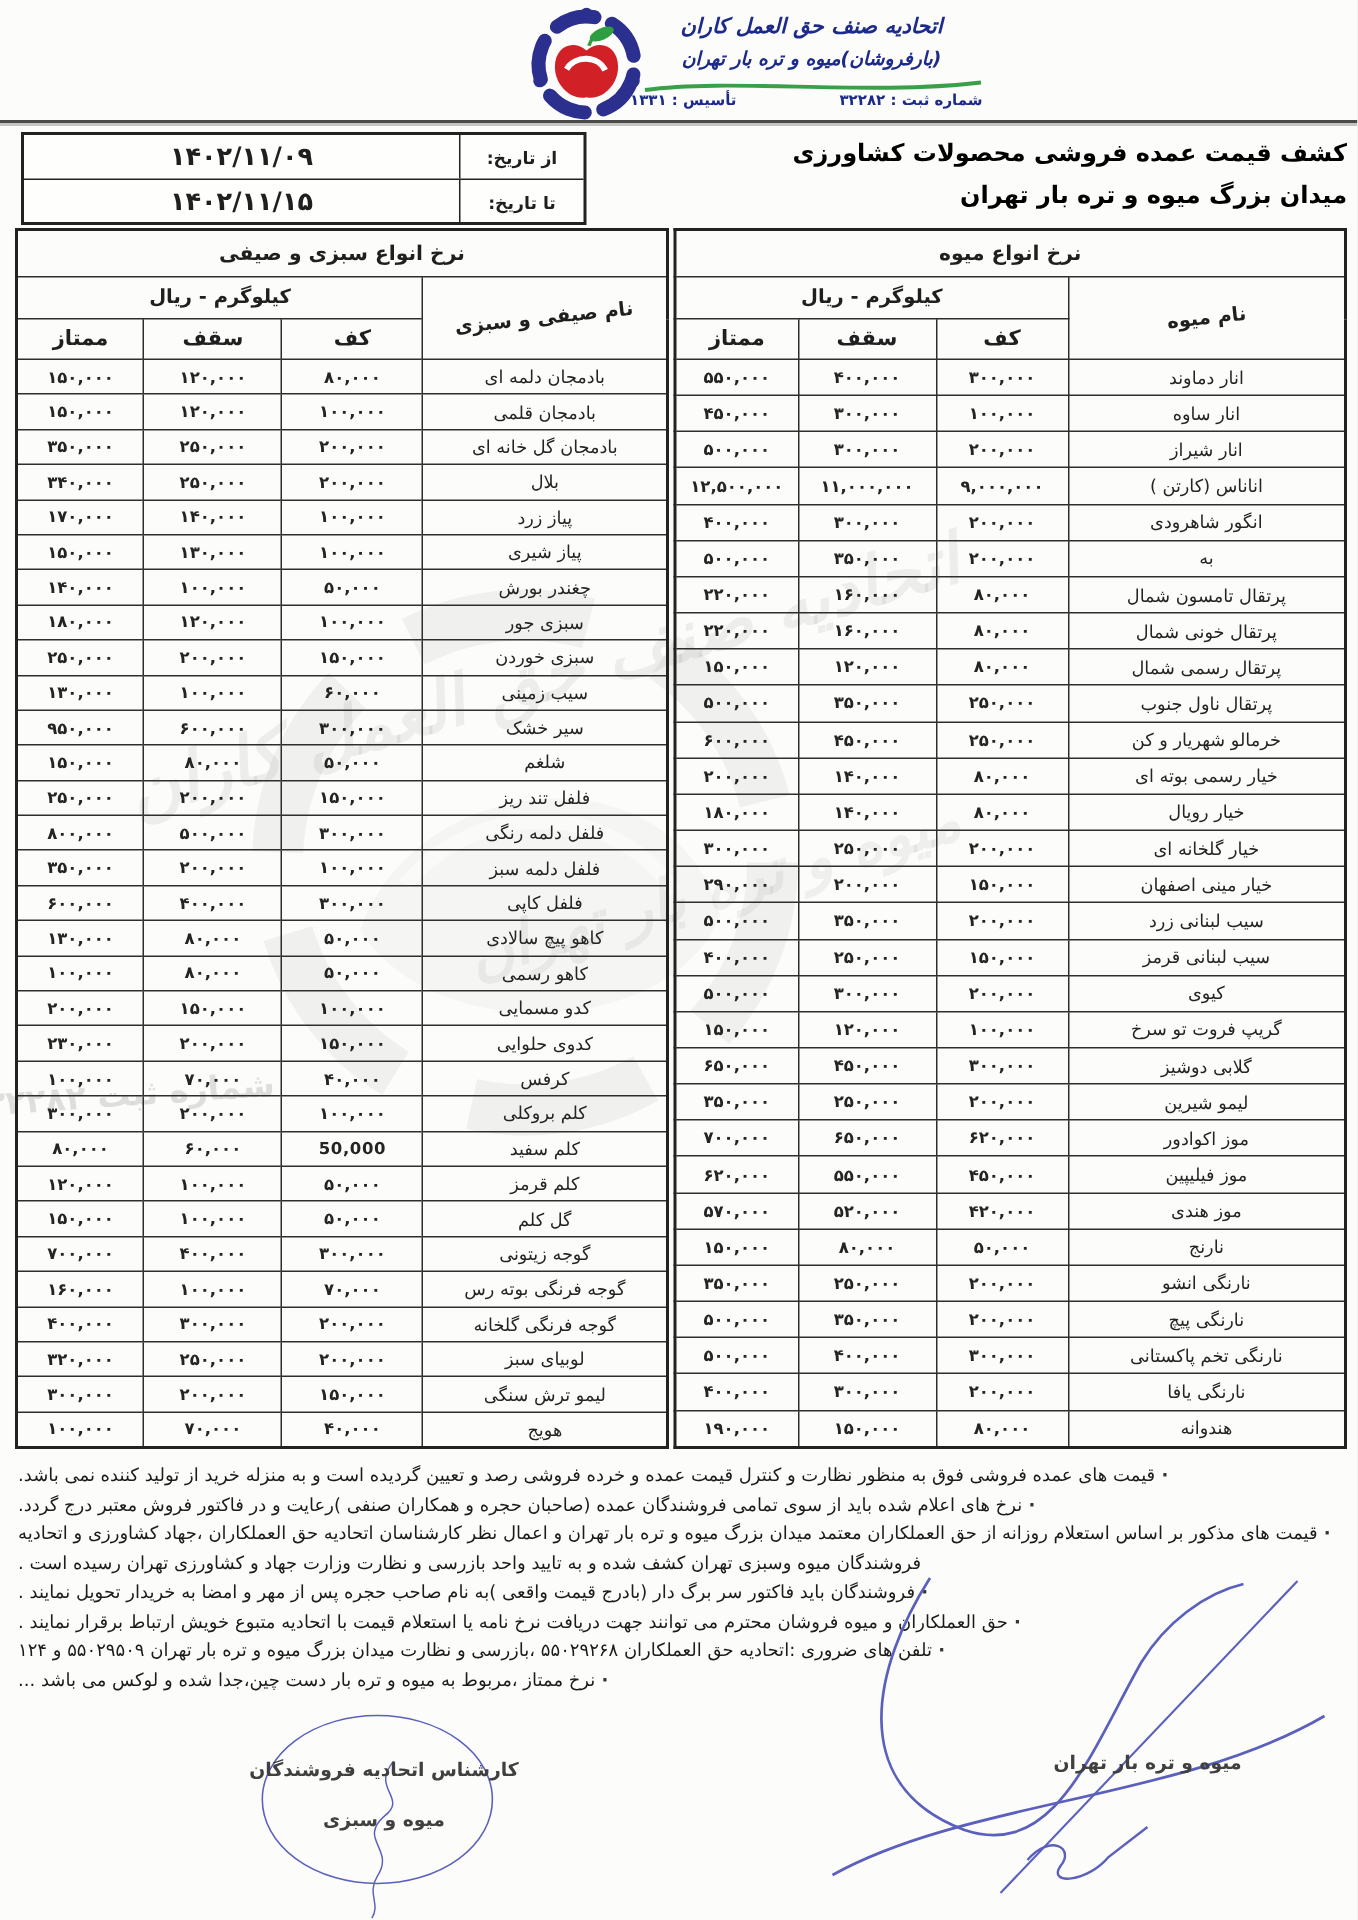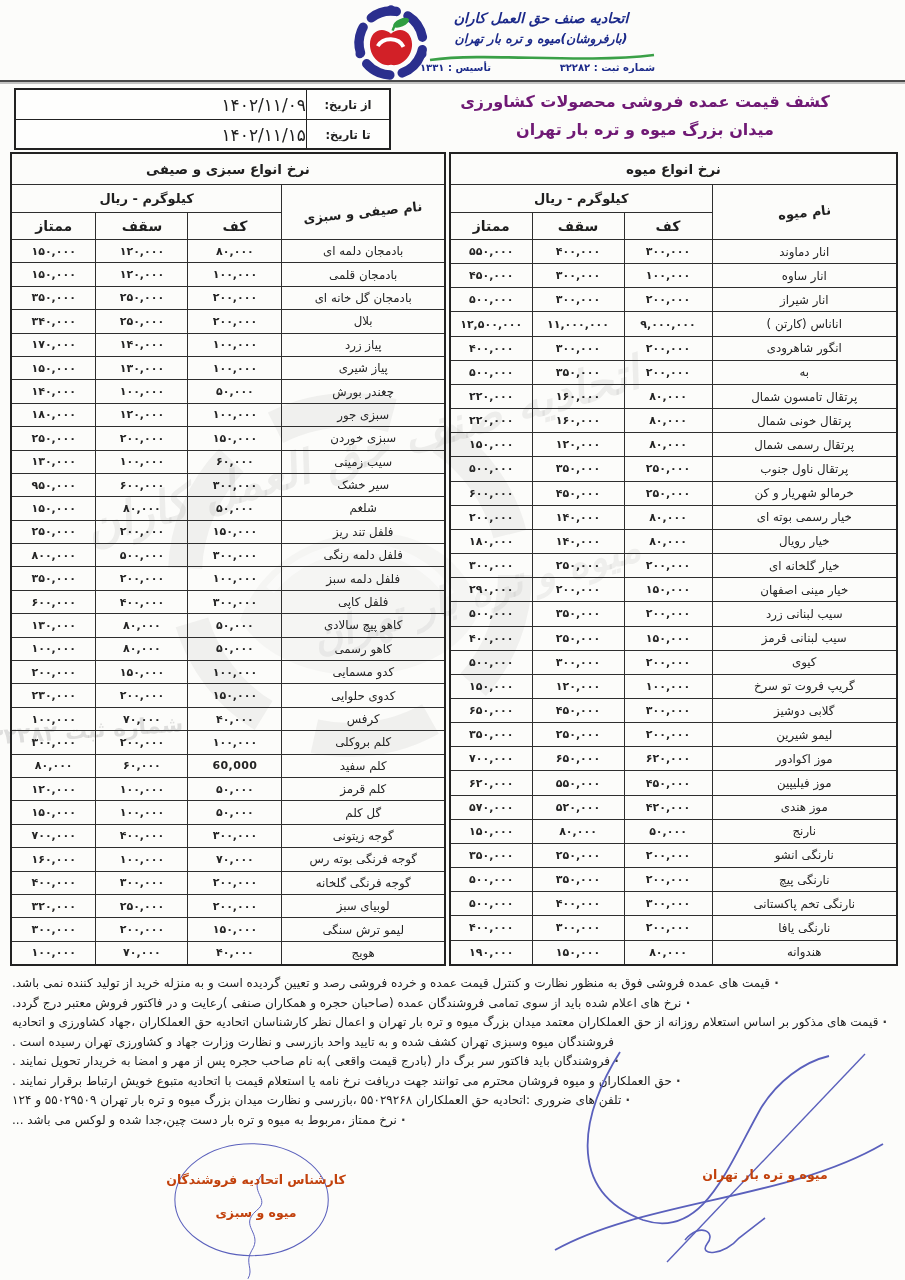--- a/index.html
+++ b/index.html
@@ -21,24 +21,24 @@
     color:#1c2a8a;font-size:10px;font-weight:bold;}
   .head-rule{position:absolute;left:0;top:80px;width:905px;height:0;
     border-top:2px solid #4a4a4a;box-shadow:0 2px 0 rgba(90,90,90,.35);}
   
   .dates-box{position:absolute;left:14px;top:88px;width:377px;height:62px;
     border:2.2px solid #222;background:rgba(255,255,255,.6);z-index:2;box-sizing:border-box;}
   .date-row{display:flex;direction:rtl;height:29px;align-items:center;}
   .date-row + .date-row{border-top:1.8px solid #222;}
   .date-lbl{width:82px;font-size:11.5px;font-weight:bold;text-align:center;
     border-left:1.6px solid #222;align-self:stretch;display:flex;align-items:center;justify-content:center;}
-  .date-val{flex:1;font-size:17px;font-weight:normal;letter-spacing:1px;}
-  
-  .doc-title{position:absolute;left:392px;top:88px;width:506px;text-align:center;z-index:2;
-    font-weight:bold;font-size:16px;line-height:28px;color:#701a75;}
+  .date-val{flex:1;text-align:center;font-size:17px;font-weight:bold;letter-spacing:1px;}
+  
+  .doc-title{position:absolute;left:392px;top:88px;width:506px;z-index:2;
+    font-weight:bold;font-size:16px;line-height:28px;color:#000000;}
   
   .tables{position:absolute;left:14px;top:152px;width:884px;display:flex;direction:rtl;gap:3px;z-index:2;}
   table.price-table{border-collapse:collapse;table-layout:fixed;direction:rtl;background:transparent;border-radius:30px;}
   table.fruit{width:447px;padding-left:47px;}
   table.veg{width:434px;}
   .price-table th,.price-table td{border:1.6px solid #2e2e2e;padding:0;text-align:center;
     overflow:hidden;white-space:nowrap;}
   .price-table{border:2.2px solid #222;}
   th.tbl-title{height:30px;font-size:13.5px;font-weight:bold;}
   th.unit-head{height:27px;font-size:13px;font-weight:bold;}
@@ -50,21 +50,21 @@
   .price-table tbody td.name-cell{font-size:11.8px;font-weight:500;letter-spacing:0;}
   table.fruit col.c-name{width:185px;} table.fruit col.c-floor{width:88px;}
   table.fruit col.c-ceiling{width:92px;} table.fruit col.c-premium{width:82px;}
   table.veg col.c-name{width:163px;} table.veg col.c-floor{width:94px;}
   table.veg col.c-ceiling{width:92px;} table.veg col.c-premium{width:85px;}
   
   .notes{position:absolute;left:12px;top:974px;width:882px;z-index:2;
     list-style:none;margin:0;padding:0;font-size:12px;line-height:19.5px;color:#1b1b1b;text-align:left;}
   .notes li::before{content:"· ";color:#333;font-weight:bold;}
   
-  .sig-text{position:absolute;z-index:3;text-align:center;font-weight:bold;font-size:12.5px;line-height:33px;color:#c2410c;}
+  .sig-text{position:absolute;z-index:3;text-align:center;font-weight:bold;font-size:12.5px;line-height:33px;color:#404040;}
   .sig-right-text{left:640px;top:1158px;width:250px;}
   .sig-left-text{left:142px;top:1163px;width:228px;}
   .sig-svg{position:absolute;z-index:2;}
   .sig-right-svg{left:525px;top:1048px;}
   .sig-left-svg{left:116px;top:1140px;}
   
   .wm{position:absolute;z-index:0;pointer-events:none;}
   .wm-swirl{left:120px;top:360px;}
   .wm-text1{left:30px;top:430px;width:620px;font-size:46px;font-weight:bold;font-style:italic;
     color:rgba(110,110,110,.10);transform:rotate(-16deg);white-space:nowrap;}
@@ -482,21 +482,21 @@
             <td>۱۰۰,۰۰۰</td>
           </tr>
           <tr>
             <td class="name-cell">کلم بروکلی</td>
             <td>۱۰۰,۰۰۰</td>
             <td>۲۰۰,۰۰۰</td>
             <td>۳۰۰,۰۰۰</td>
           </tr>
           <tr>
             <td class="name-cell">کلم سفید</td>
-            <td>60,000</td>
+            <td>50,000</td>
             <td>۶۰,۰۰۰</td>
             <td>۸۰,۰۰۰</td>
           </tr>
           <tr>
             <td class="name-cell">کلم قرمز</td>
             <td>۵۰,۰۰۰</td>
             <td>۱۰۰,۰۰۰</td>
             <td>۱۲۰,۰۰۰</td>
           </tr>
           <tr>

